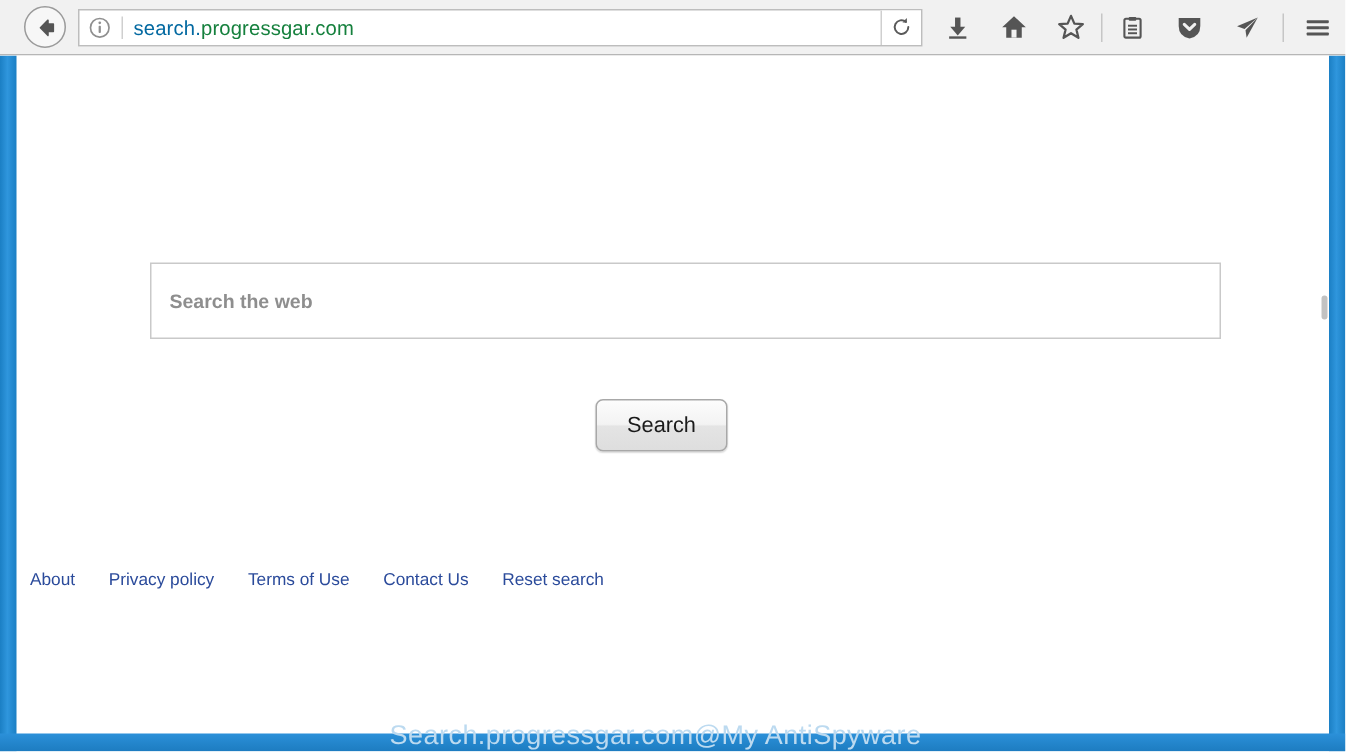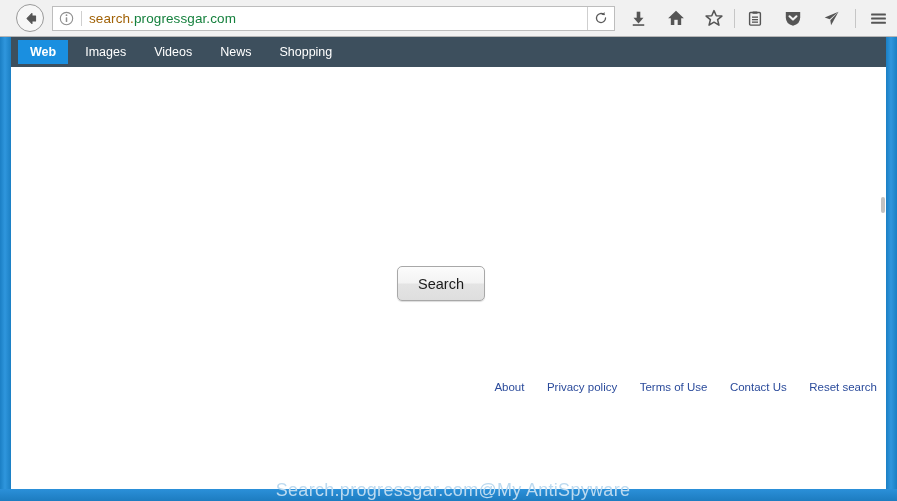--- a/index.html
+++ b/index.html
@@ -68,21 +68,21 @@
     flex: 0 0 auto;
   }
 
   #url-text {
     font-size: 13.5px;
     letter-spacing: .1px;
     white-space: nowrap;
     overflow: hidden;
     flex: 1 1 auto;
   }
-  #url-text .url-prefix { color: #a16207; }
+  #url-text .url-prefix { color: #0369a1; }
   #url-text .url-domain { color: #15803d; }
 
   #reload-button {
     width: 27px; height: 23px;
     border-left: 1px solid #cfcfcf;
     display: flex;
     align-items: center;
     justify-content: center;
     flex: 0 0 auto;
     background: #fff;
@@ -233,32 +233,32 @@
     font-size: 14.5px;
     cursor: pointer;
     box-shadow: 0 1px 1px rgba(0,0,0,.14);
   }
 
   #footer-links {
     position: absolute;
     left: 0;
     top: 310px;
     width: 875px;
-    text-align: right;
+    text-align: left;
   }
   .footer-link {
     color: #2b4b9b;
     font-size: 11.5px;
     text-decoration: none;
     margin: 0 9px;
   }
 
   #watermark {
     position: absolute;
-    left: 16px;
+    left: 0;
     top: 443px;
     width: 874px;
     text-align: center;
     color: #bcdaf0;
     font-size: 18px;
     letter-spacing: .3px;
     z-index: 6;
     pointer-events: none;
     white-space: nowrap;
   }
@@ -354,30 +354,24 @@
   </div>
 </div>
 
 <div id="page-viewport">
 
   <div class="side-band left"></div>
   <div class="side-band right"></div>
   <div class="band-bottom"></div>
   <div id="scroll-mark"></div>
 
-  <div id="site-nav">
-    <div class="nav-item active">Web</div>
-    <div class="nav-item">Images</div>
-    <div class="nav-item">Videos</div>
-    <div class="nav-item">News</div>
-    <div class="nav-item">Shopping</div>
-  </div>
 
   <div id="site-content">
 
+    <input id="search-field" type="text" value="" placeholder="Search the web" style="">
 
     <button id="search-button">Search</button>
 
     <div id="footer-links">
       <a href="#" class="footer-link">About</a>
       <a href="#" class="footer-link">Privacy policy</a>
       <a href="#" class="footer-link">Terms of Use</a>
       <a href="#" class="footer-link">Contact Us</a>
       <a href="#" class="footer-link">Reset search</a>
     </div>

